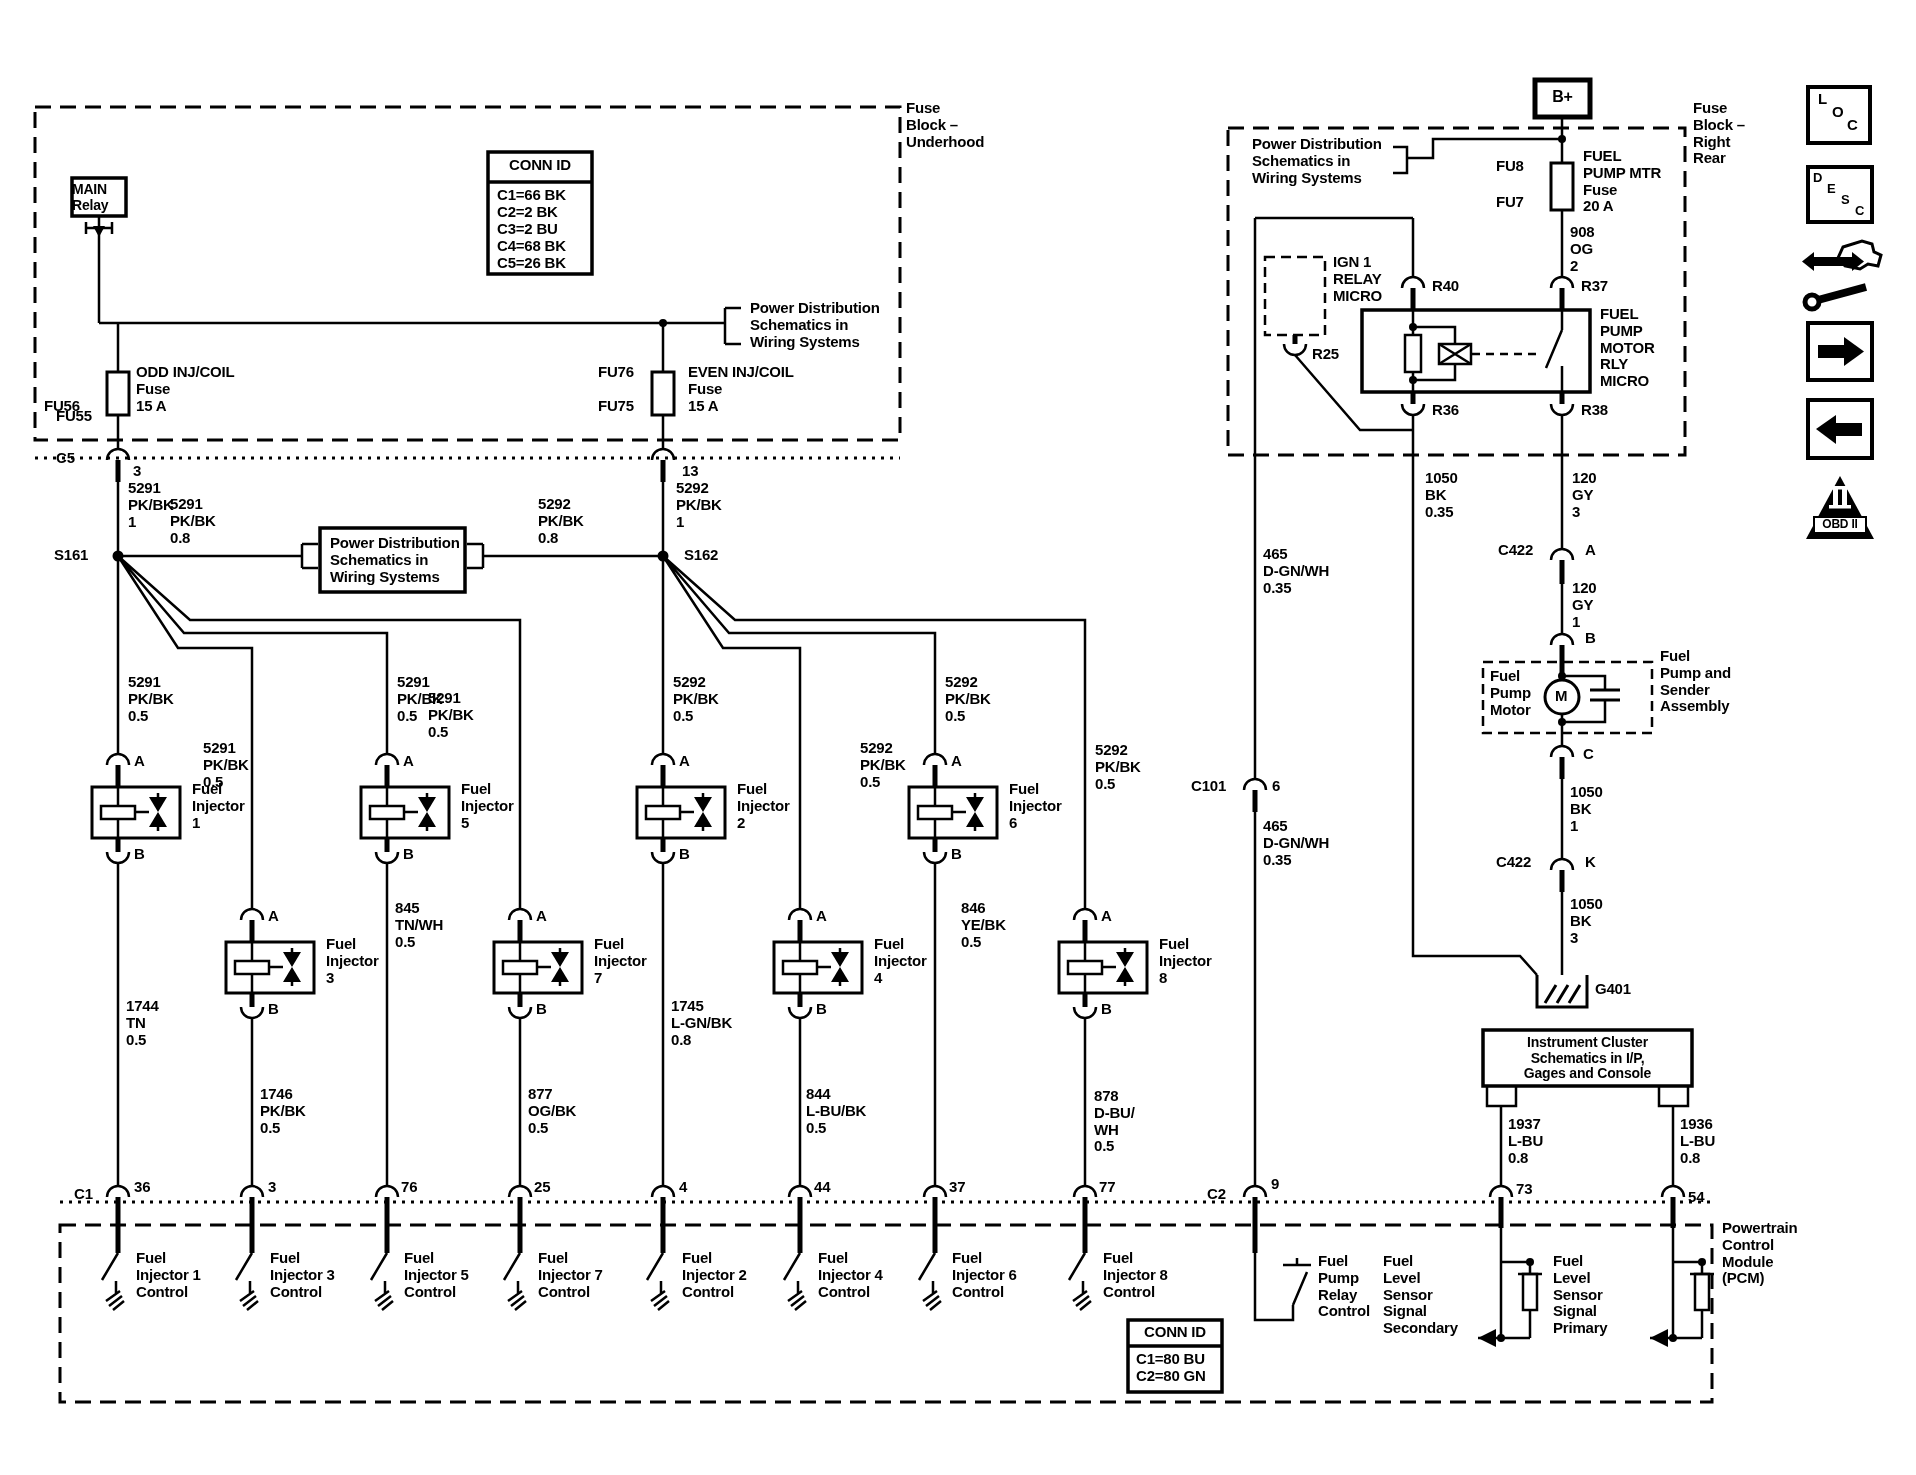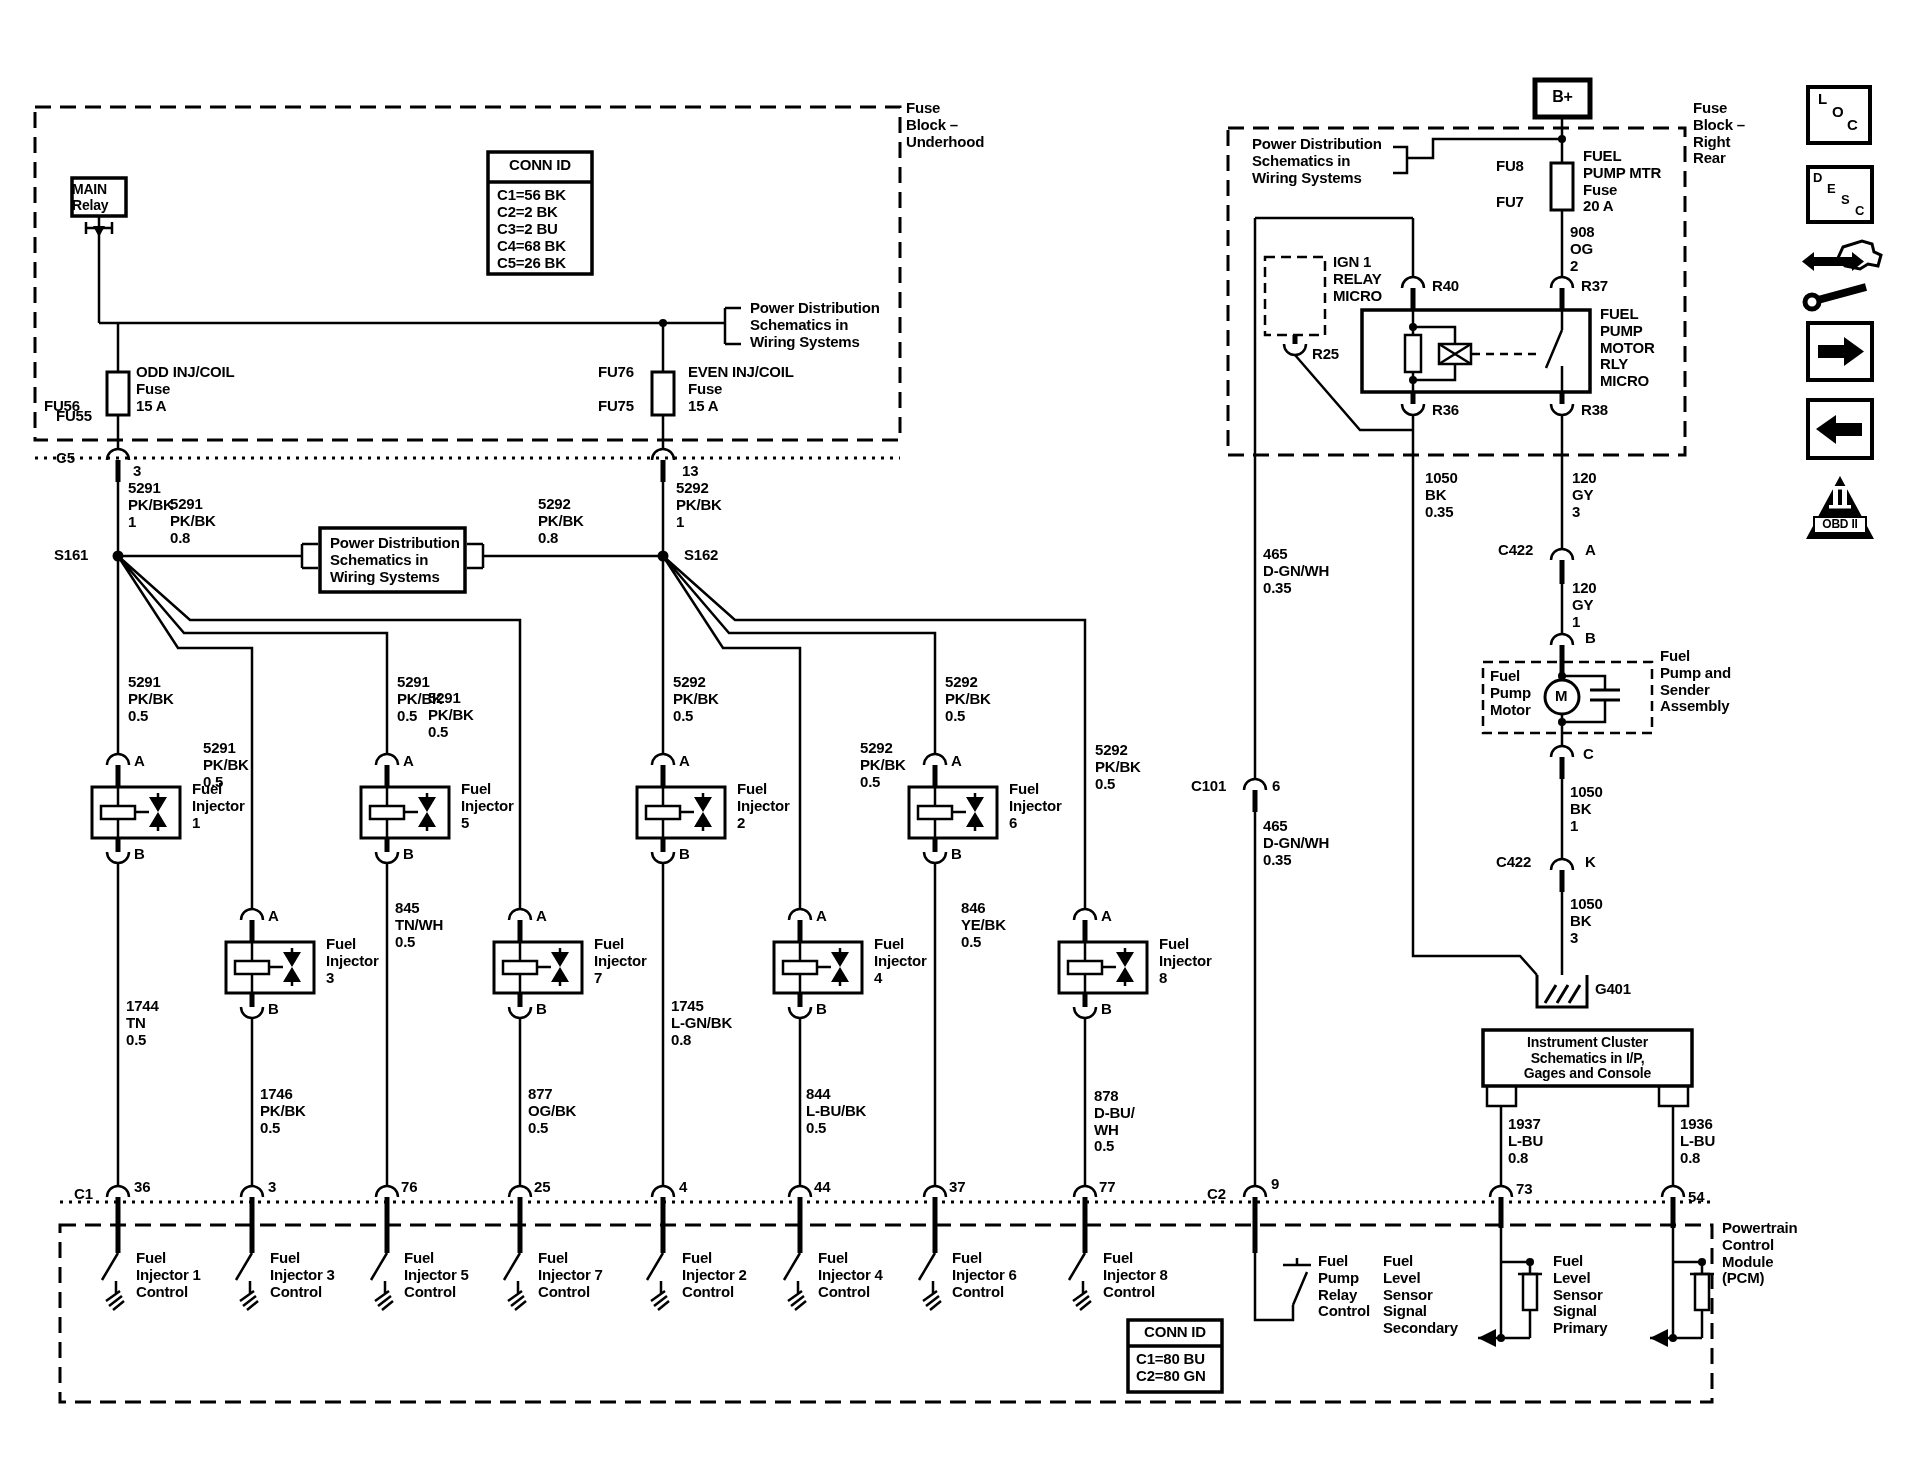--- a/index.html
+++ b/index.html
@@ -173,21 +173,21 @@
     <rect fill="#fff" stroke="#000" stroke-width="2" x="1814" y="517" width="52" height="16"></rect>
   </g>
 </svg>
 
 <div class="lbl" style="left:906px;top:100px;">Fuse
 Block –
 Underhood</div>
 <div class="lbl ctr" style="left:72px;top:182px;width:32px;font-size:14px;">MAIN
 Relay</div>
 <div class="lbl ctr" style="left:488px;top:157px;width:104px;">CONN ID</div>
-<div class="lbl" style="left:497px;top:187px;">C1=56 BK</div>
+<div class="lbl" style="left:497px;top:187px;">C1=66 BK</div>
 <div class="lbl" style="left:497px;top:204px;">C2=2 BK</div>
 <div class="lbl" style="left:497px;top:221px;">C3=2 BU</div>
 <div class="lbl" style="left:497px;top:238px;">C4=68 BK</div>
 <div class="lbl" style="left:497px;top:255px;">C5=26 BK</div>
 <div class="lbl" style="left:56px;top:364px;margin-top:44px;">FU55</div>
 <div class="lbl" style="left:44px;top:398px;">FU56</div>
 <div class="lbl" style="left:136px;top:364px;">ODD INJ/COIL
 Fuse
 15 A</div>
 <div class="lbl" style="left:598px;top:364px;">FU76</div>

